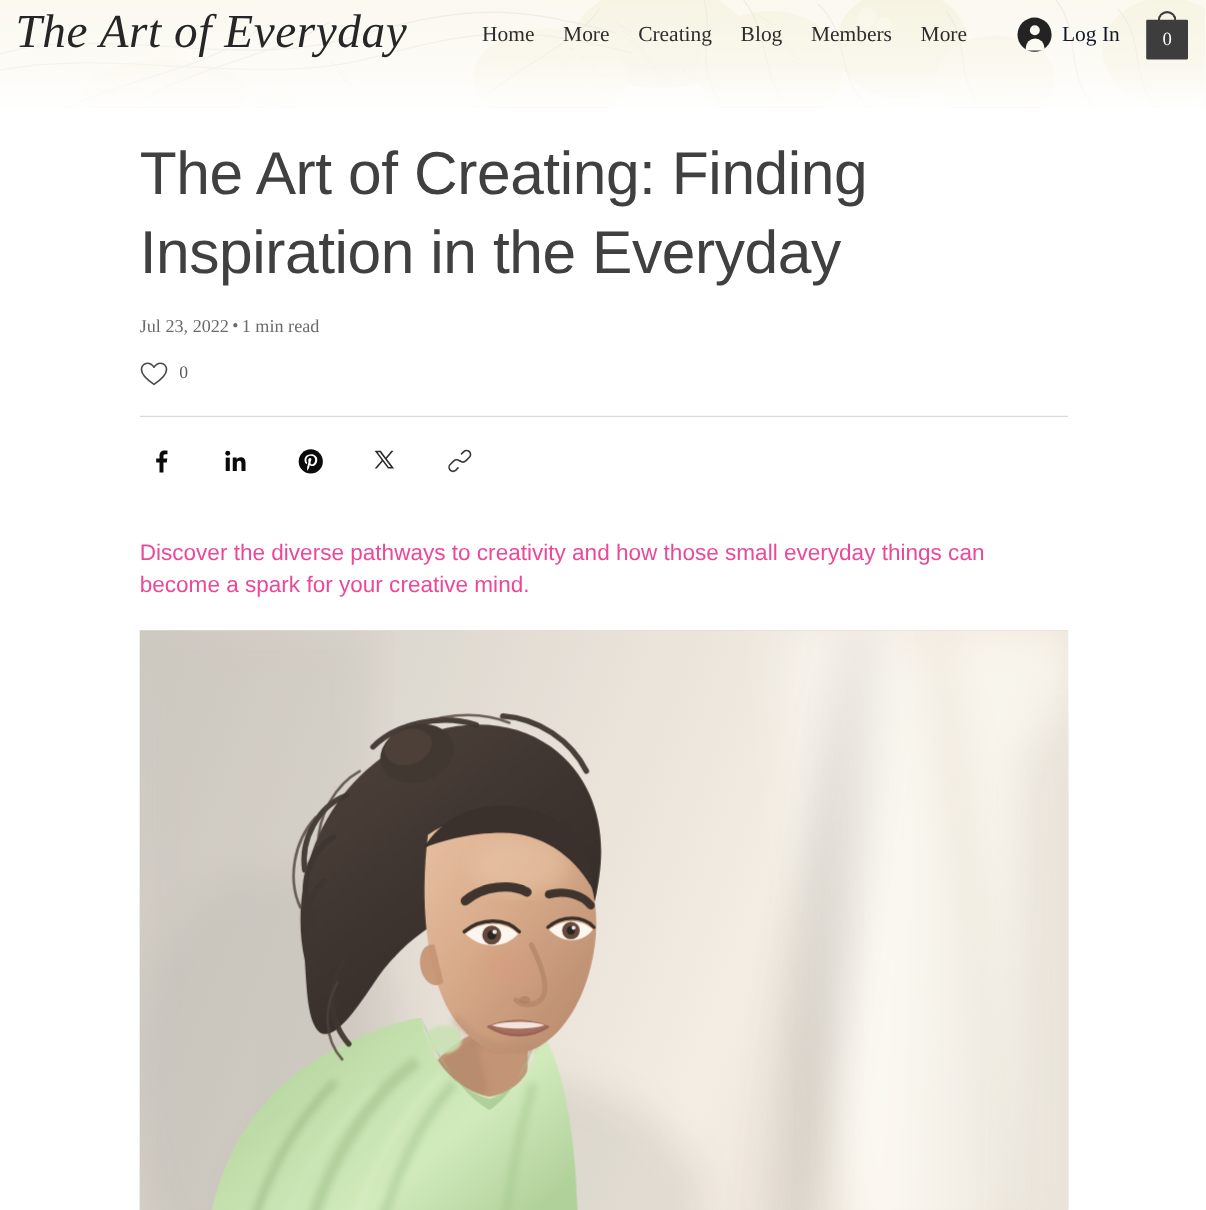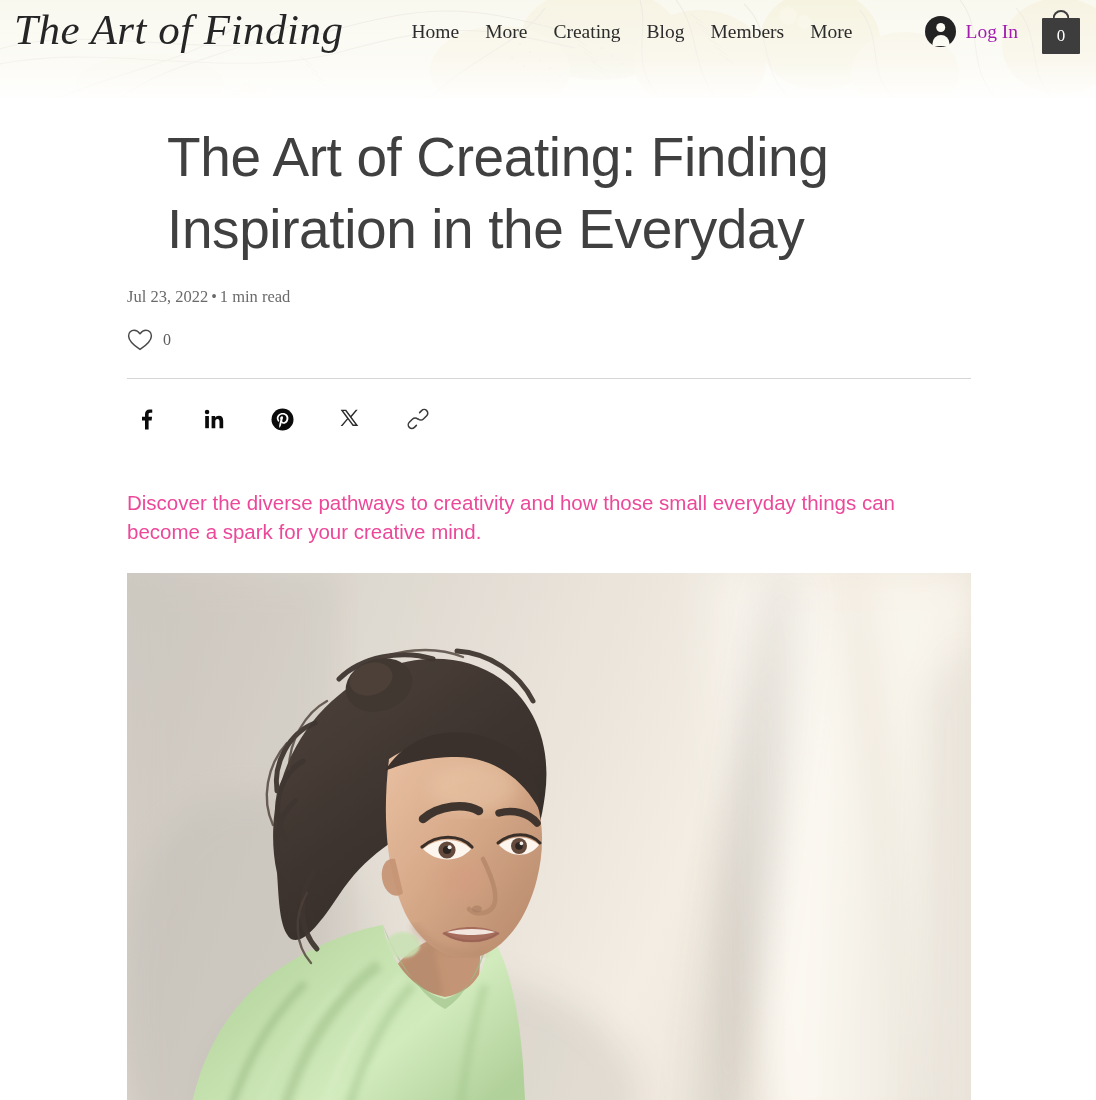--- a/index.html
+++ b/index.html
@@ -105,21 +105,21 @@
     position: absolute;
     width: 17px; height: 11px;
     border-radius: 9px 9px 0 0;
     background: #fbfaf3;
     left: 50%; bottom: 1.5px;
     transform: translateX(-50%);
   }
   .login-label {
     font-family: "Liberation Serif", serif;
     font-size: 19.5px;
-    color: #a21caf;
+    color: #0f172a;
     white-space: nowrap;
   }
 
   .cart-button {
     position: relative;
     width: 42px; height: 48px;
     cursor: pointer;
     flex: none;
   }
   .cart-bag {
@@ -165,21 +165,20 @@
 
   .post-title {
     font-family: "Liberation Sans", sans-serif;
     font-weight: 400;
     font-size: 55px;
     line-height: 1.30;
     color: #404040;
     letter-spacing: -0.4px;
     padding-top: 24px;
     max-width: 800px;
-    margin-left: 40px;
   }
 
   .post-meta {
     font-family: "Liberation Serif", serif;
     font-size: 16.5px;
     color: #6a6a6a;
     margin-top: 22px;
     display: flex;
     align-items: center;
     gap: 3px;
@@ -308,21 +307,21 @@
       <circle cx="248" cy="90" r="8"></circle>
         <circle cx="262" cy="94" r="6"></circle>
         <circle cx="236" cy="95" r="5"></circle>
       <circle cx="788" cy="16" r="9"></circle>
         <circle cx="804" cy="22" r="7"></circle>
     </g>
   </svg>
   <div class="header-wash"></div>
 
   <div class="header-inner">
-    <div class="brand-logo">The Art of Finding</div>
+    <div class="brand-logo">The Art of Everyday</div>
 
     <nav class="main-nav">
       <a class="nav-link">Home</a>
       <a class="nav-link">More</a>
       <a class="nav-link">Creating</a>
       <a class="nav-link">Blog</a>
       <a class="nav-link">Members</a>
       <a class="nav-link">More</a>
     </nav>
 

